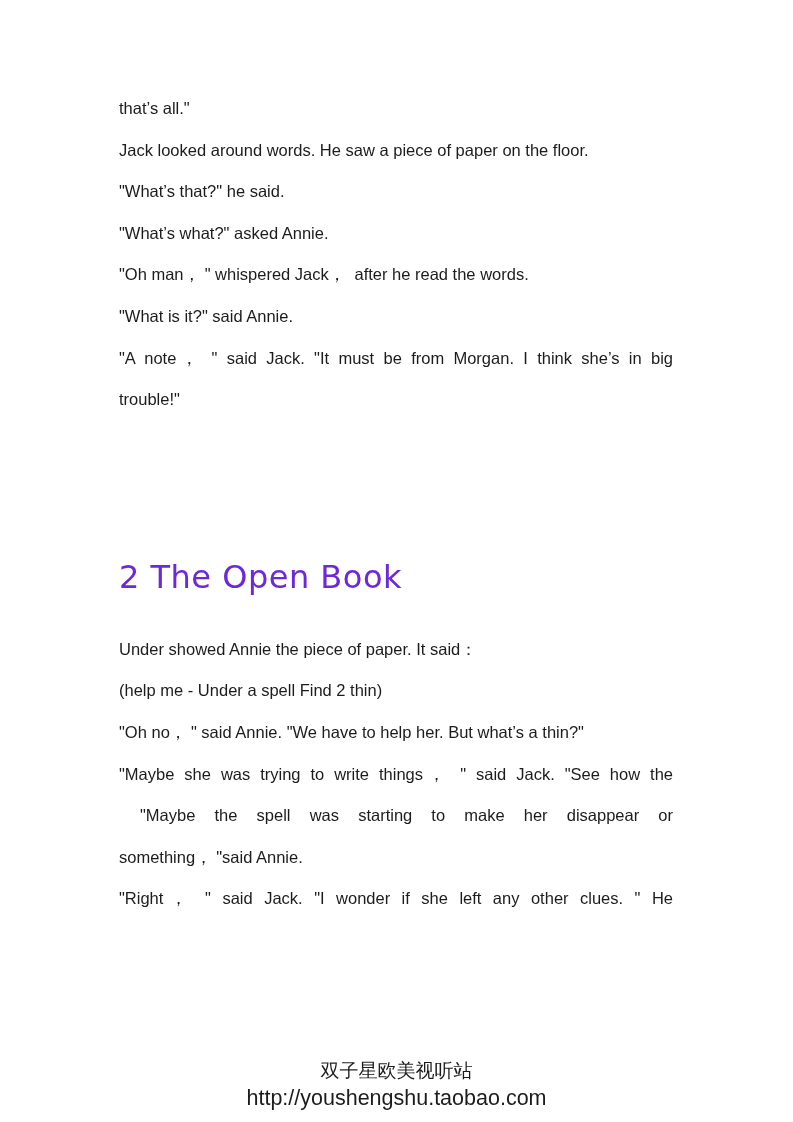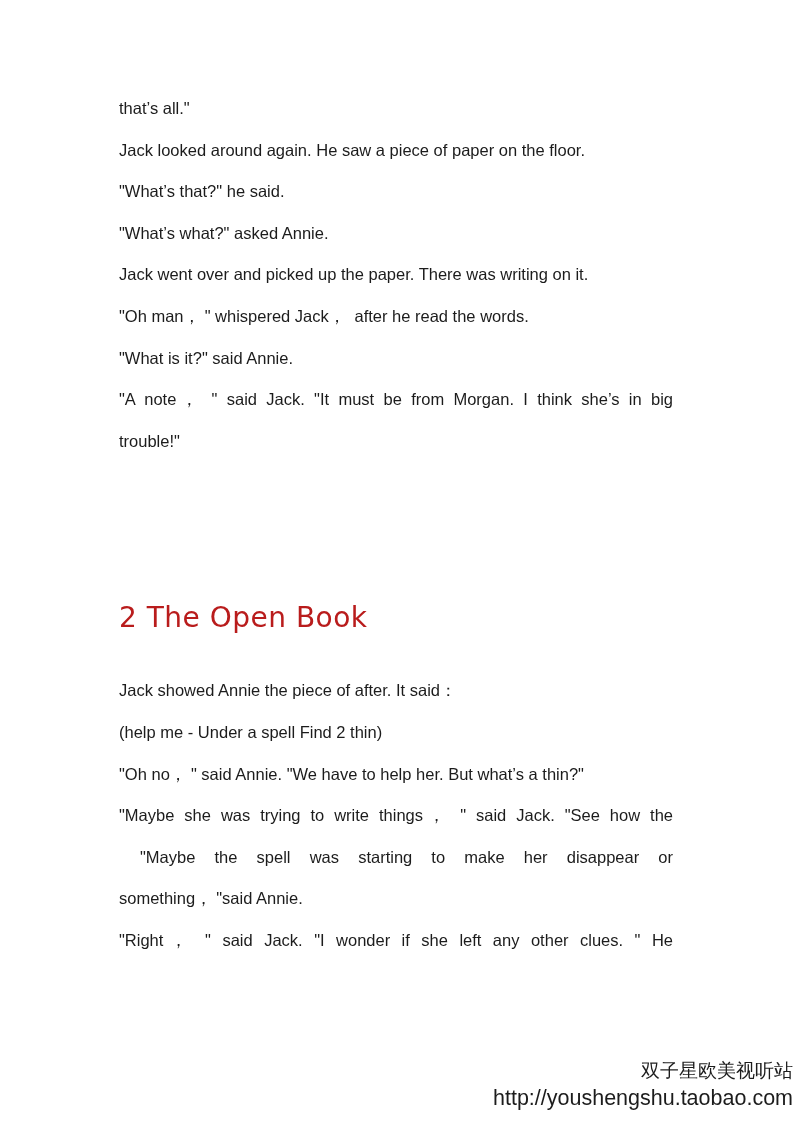--- a/index.html
+++ b/index.html
@@ -31,63 +31,62 @@
   .line.justify {
     text-align: justify;
     text-align-last: justify;
   }
   .line.indent {
     text-indent: 21px;
   }
   .chapter-heading {
     margin: 136px 0 32px 0;
     font-family: "DejaVu Sans", sans-serif;
-    font-size: 28px;
+    font-size: 32px;
     font-weight: 500;
     letter-spacing: 0.5px;
     line-height: 40px;
-    color: #b91c1c;
+    color: #6d28d9;
   }
   .footer {
     position: absolute;
     left: 0;
     right: 0;
     bottom: 10px;
-    text-align: right;
+    text-align: center;
     color: #1c1c1c;
   }
   .footer .site-name {
     font-size: 19px;
     line-height: 27px;
     font-weight: 500;
   }
   .footer .site-url {
     font-size: 21.5px;
     line-height: 28px;
     font-weight: 500;
   }
 </style>
 </head>
 <body>
 
 <div class="page">
   <div class="text-block">
     <div class="line">that’s all."</div>
-    <div class="line">Jack looked around again. He saw a piece of paper on the floor.</div>
+    <div class="line">Jack looked around words. He saw a piece of paper on the floor.</div>
     <div class="line">"What’s that?" he said.</div>
     <div class="line">"What’s what?" asked Annie.</div>
-    <div class="line">Jack went over and picked up the paper. There was writing on it.</div>
     <div class="line">"Oh man， " whispered Jack，&nbsp; after he read the words.</div>
     <div class="line">"What is it?" said Annie.</div>
     <div class="line justify">"A note， " said Jack. "It must be from Morgan. I think she’s in big</div>
     <div class="line">trouble!"</div>
 
     <h1 class="chapter-heading">2 The Open Book</h1>
 
-    <div class="line">Jack showed Annie the piece of after. It said：</div>
+    <div class="line">Under showed Annie the piece of paper. It said：</div>
     <div class="line">(help me - Under a spell Find 2 thin)</div>
     <div class="line">"Oh no， " said Annie. "We have to help her. But what’s a thin?"</div>
     <div class="line justify">"Maybe she was trying to write things， " said Jack. "See how the</div>
     <div class="line justify indent">"Maybe the spell was starting to make her disappear or</div>
     <div class="line">something， "said Annie.</div>
     <div class="line justify">"Right， " said Jack. "I wonder if she left any other clues. " He</div>
   </div>
 
   <div class="footer">
     <div class="site-name">双子星欧美视听站</div>

